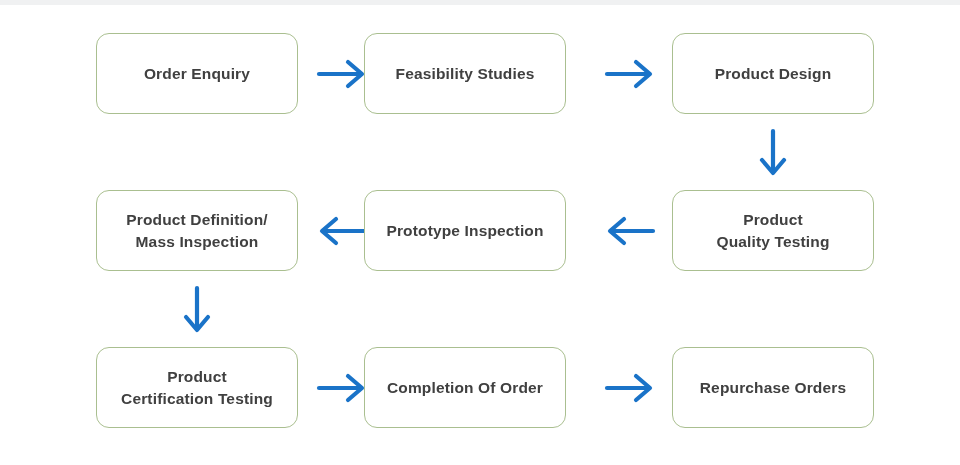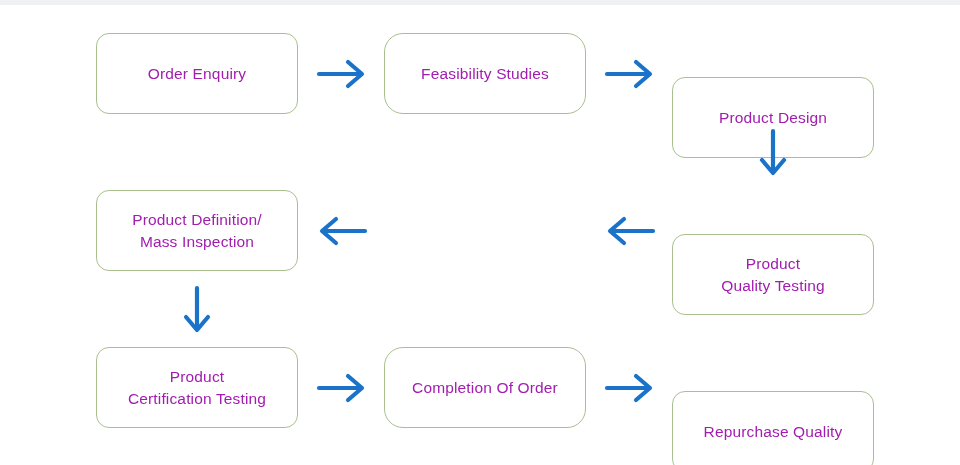--- a/index.html
+++ b/index.html
@@ -41,29 +41,30 @@
     width: 202px;
     height: 81px;
     box-sizing: border-box;
     border: 1.3px solid #aabf90;
     border-radius: 13px;
     background: #ffffff;
     display: flex;
     align-items: center;
     justify-content: center;
     text-align: center;
-    color: #a21caf;
+    color: #404040;
     font-size: 15.5px;
     line-height: 1.42;
     letter-spacing: 0.15px;
     white-space: pre-line;
+    font-weight: bold;
   }
   .col-1 { left: 96px; }
-  .col-2 { left: 384px; border-radius: 19px; }
-  .col-3 { left: 672px; margin-top: 44px; }
+  .col-2 { left: 364px; }
+  .col-3 { left: 672px; }
   .row-1 { top: 33px; }
   .row-2 { top: 190px; }
   .row-3 { top: 347px; }
 
   
   .arrow {
     position: absolute;
     display: block;
   }
   .arrow-h { width: 58px; height: 40px; }
@@ -118,20 +119,21 @@
     <div class="node col-1 row-2">Product Definition/
 Mass Inspection</div>
 
     <svg class="arrow arrow-h ah-r2a" viewBox="0 0 58 40">
       <g fill="none" stroke="#1a73c8" stroke-width="4.2" stroke-linecap="round" stroke-linejoin="round">
         <line x1="52" y1="20" x2="10" y2="20"></line>
         <polyline points="23,8 9,20 23,32"></polyline>
       </g>
     </svg>
 
+    <div class="node col-2 row-2">Prototype Inspection</div>
 
     <svg class="arrow arrow-h ah-r2b" viewBox="0 0 58 40">
       <g fill="none" stroke="#1a73c8" stroke-width="4.2" stroke-linecap="round" stroke-linejoin="round">
         <line x1="52" y1="20" x2="10" y2="20"></line>
         <polyline points="23,8 9,20 23,32"></polyline>
       </g>
     </svg>
 
     <div class="node col-3 row-2">Product
 Quality Testing</div>
@@ -155,16 +157,16 @@
 
     <div class="node col-2 row-3">Completion Of Order</div>
 
     <svg class="arrow arrow-h ah-r3b" viewBox="0 0 58 40">
       <g fill="none" stroke="#1a73c8" stroke-width="4.2" stroke-linecap="round" stroke-linejoin="round">
         <line x1="6" y1="20" x2="48" y2="20"></line>
         <polyline points="35,8 49,20 35,32"></polyline>
       </g>
     </svg>
 
-    <div class="node col-3 row-3">Repurchase Quality</div>
+    <div class="node col-3 row-3">Repurchase Orders</div>
 
   </div>
 </div>
 
 </body></html>

